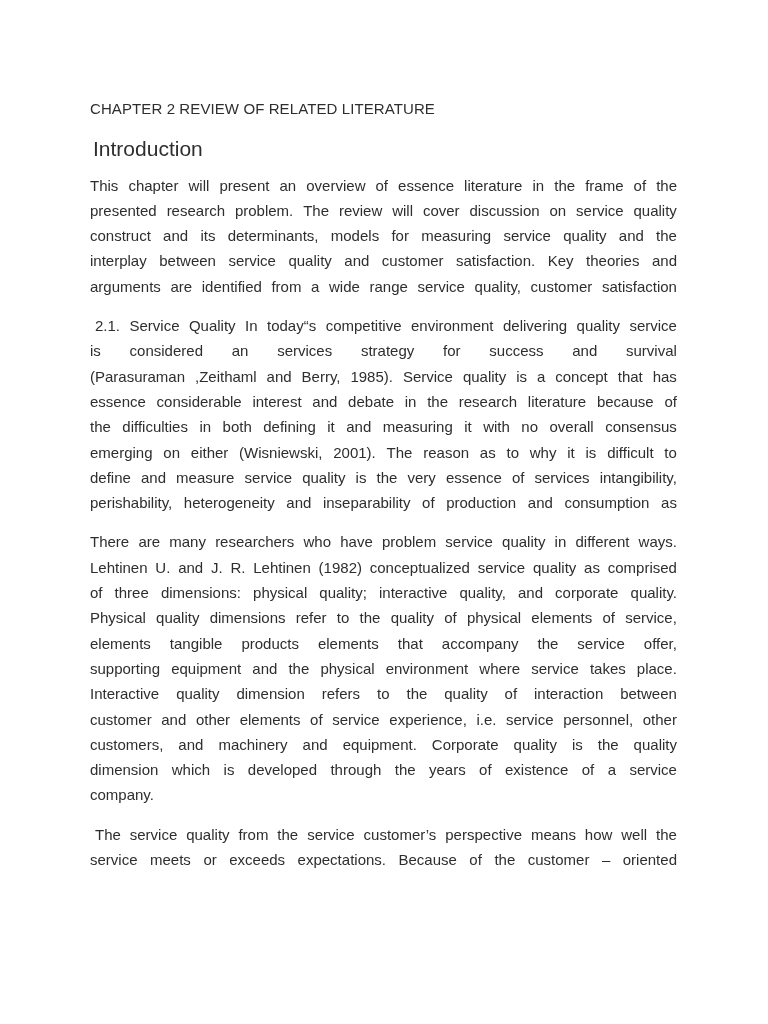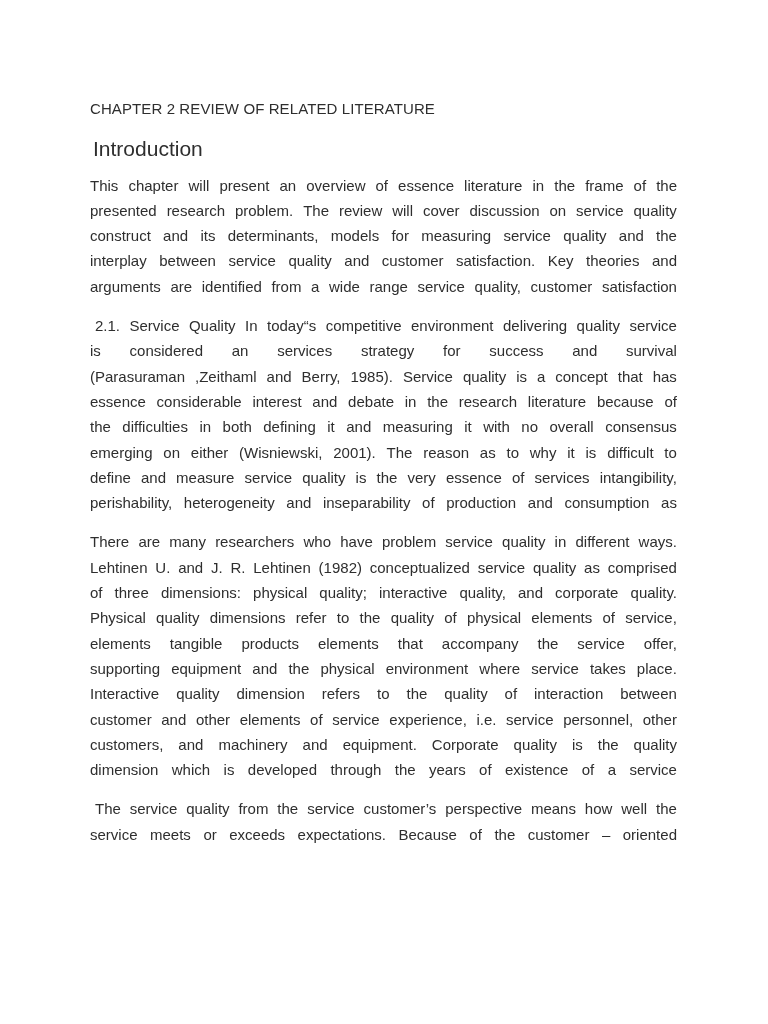--- a/index.html
+++ b/index.html
@@ -367,20 +367,21 @@
             <span>developed</span>
             <span>through</span>
             <span>the</span>
             <span>years</span>
             <span>of</span>
             <span>existence</span>
             <span>of</span>
             <span>a</span>
             <span>service</span>
           </div>
+          <div class="line plain">company.</div>
         </div>
         <div class="para">
           <div class="line just indented">
             <span>The</span>
             <span>service</span>
             <span>quality</span>
             <span>from</span>
             <span>the</span>
             <span>service</span>
             <span>customer’s</span>

